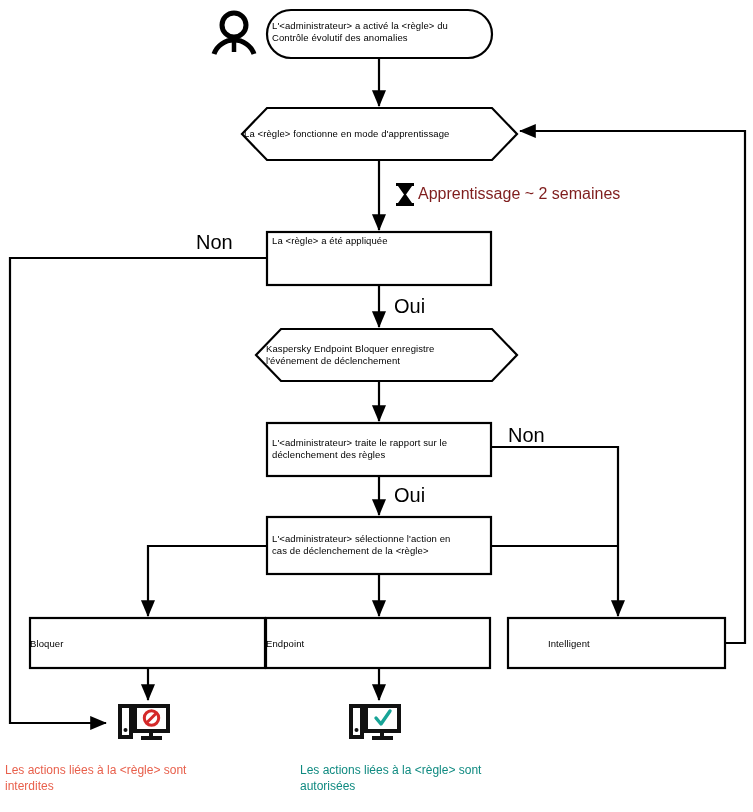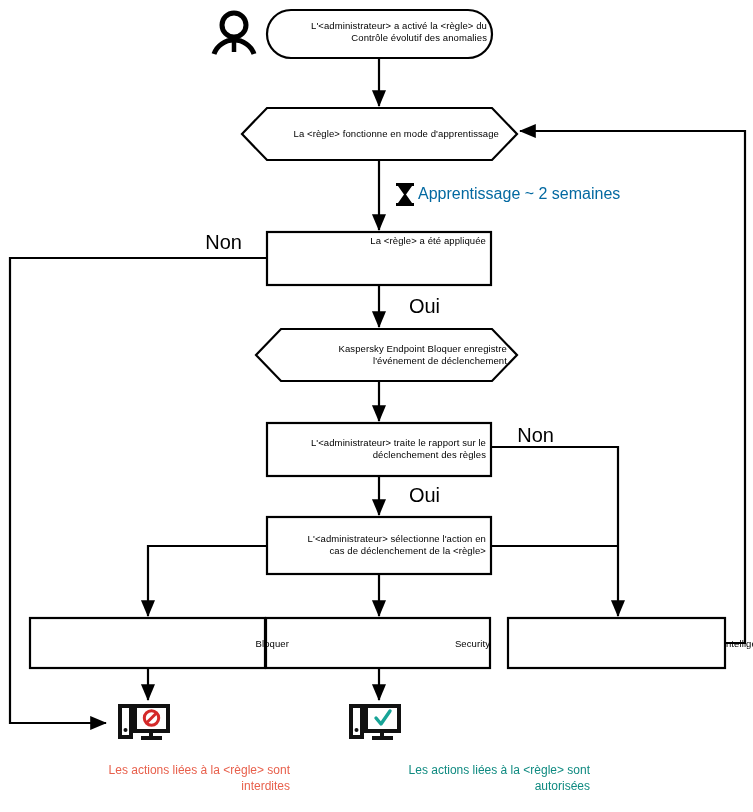--- a/index.html
+++ b/index.html
@@ -16,35 +16,35 @@
   }
   #canvas {
     position: absolute;
     left: 0;
     top: 0;
     width: 753px;
     height: 812px;
   }
   .lbl {
     position: absolute;
-    text-align: right;
+    text-align: left;
     line-height: 1.25;
     color: #000000;
     white-space: pre-line;
   }
   .node-text {
     font-size: 9.5px;
     letter-spacing: 0.1px;
   }
   .branch-label {
     font-size: 20px;
   }
   .learn-label {
     font-size: 16px;
-    color: #0369a1;
+    color: #7f1d1d;
   }
   .caption {
     font-size: 12px;
     line-height: 1.35;
   }
   .cap-red { color: #e8604c; }
   .cap-teal { color: #0f8a80; }
 </style>
 </head>
 <body>
@@ -154,23 +154,23 @@
   <div class="lbl node-text" style="left:272px; top:437px; width:214px;">L'&lt;administrateur&gt; traite le rapport sur le
 déclenchement des règles</div>
 
   <div class="lbl branch-label" style="left:508px; top:423px; width:46px;">Non</div>
 
   <div class="lbl branch-label" style="left:394px; top:483px; width:46px;">Oui</div>
 
   <div class="lbl node-text" style="left:272px; top:533px; width:214px;">L'&lt;administrateur&gt; sélectionne l'action en
 cas de déclenchement de la &lt;règle&gt;</div>
 
-  <div class="lbl node-text" style="left:30px; top:638px; width:235px;padding-left:24px;">Bloquer</div>
+  <div class="lbl node-text" style="left:30px; top:638px; width:235px;">Bloquer</div>
 
-  <div class="lbl node-text" style="left:266px; top:638px; width:224px;">Security</div>
+  <div class="lbl node-text" style="left:266px; top:638px; width:224px;">Endpoint</div>
 
   <div class="lbl node-text" style="left:508px; top:638px; width:217px;margin-left:40px;">Intelligent</div>
 
   <div class="lbl caption cap-red" style="left:5px; top:762px; width:285px;">Les actions liées à la &lt;règle&gt; sont
 interdites</div>
 
   <div class="lbl caption cap-teal" style="left:300px; top:762px; width:290px;">Les actions liées à la &lt;règle&gt; sont
 autorisées</div>
 
 </div>

